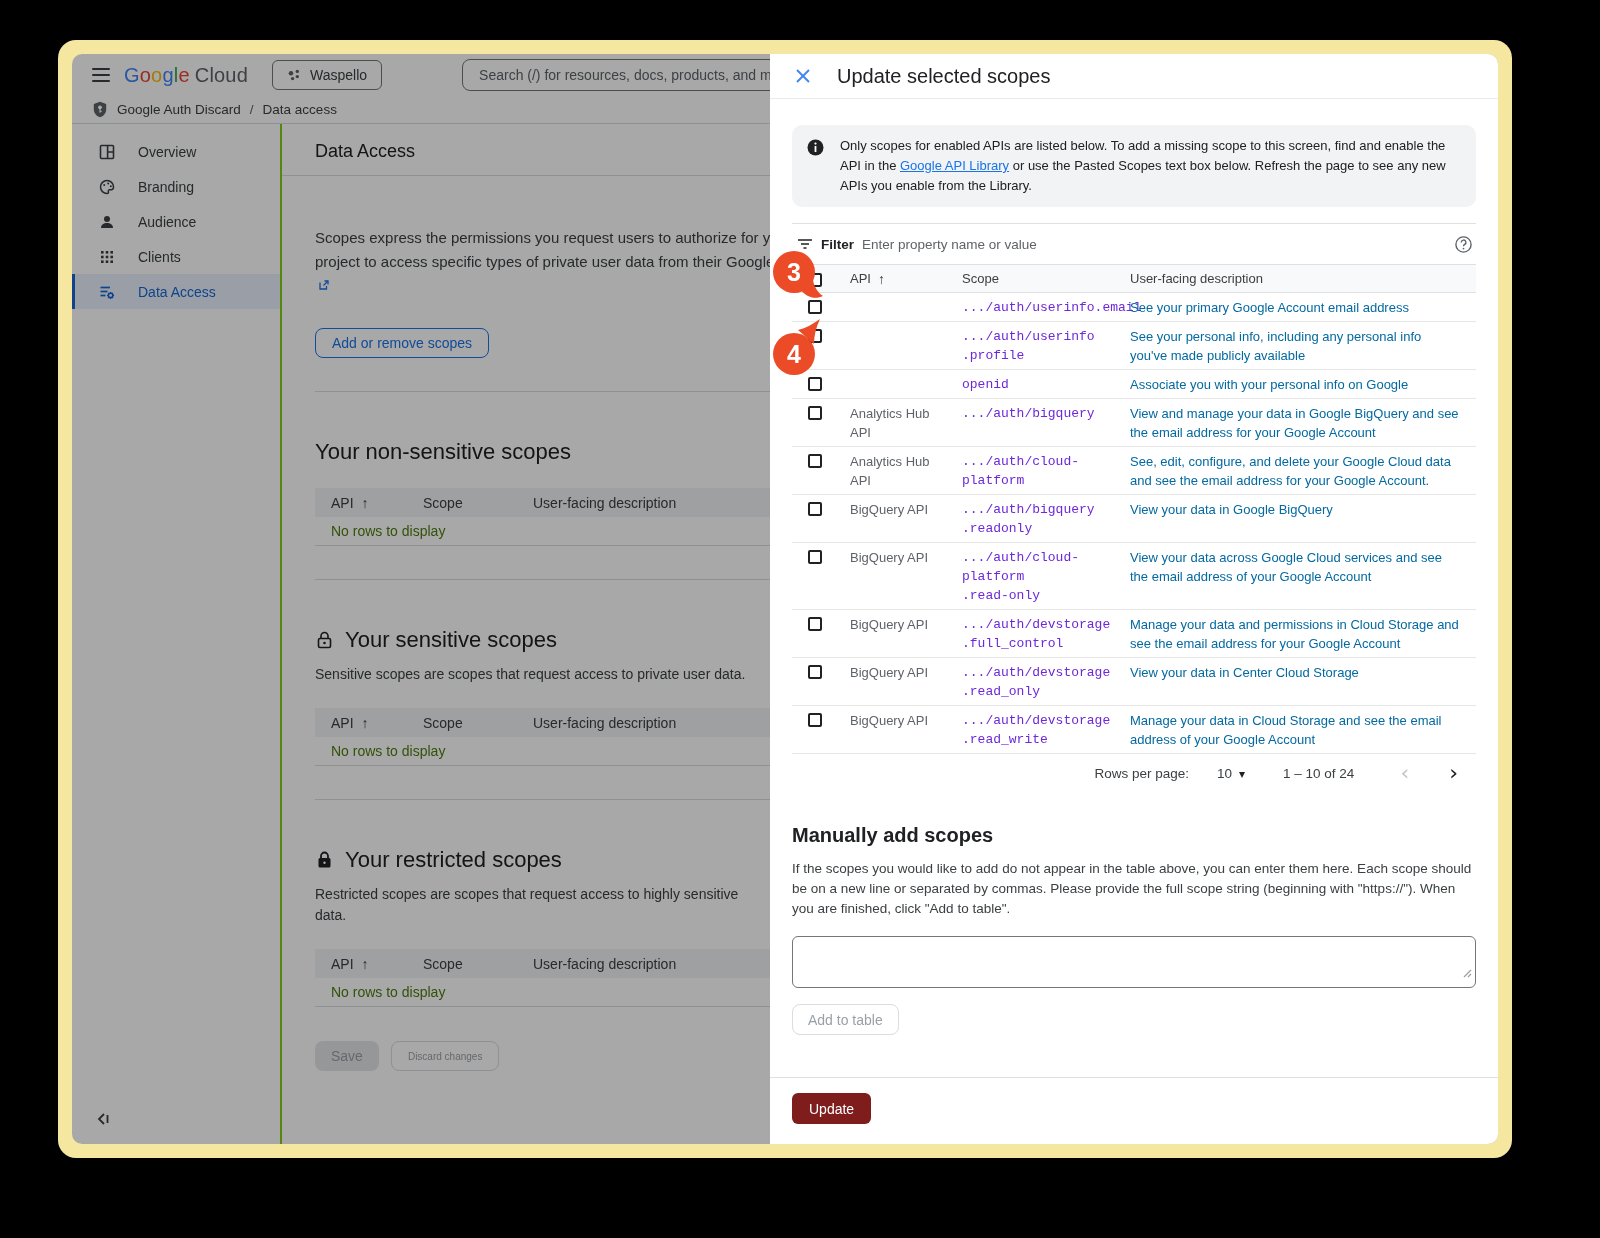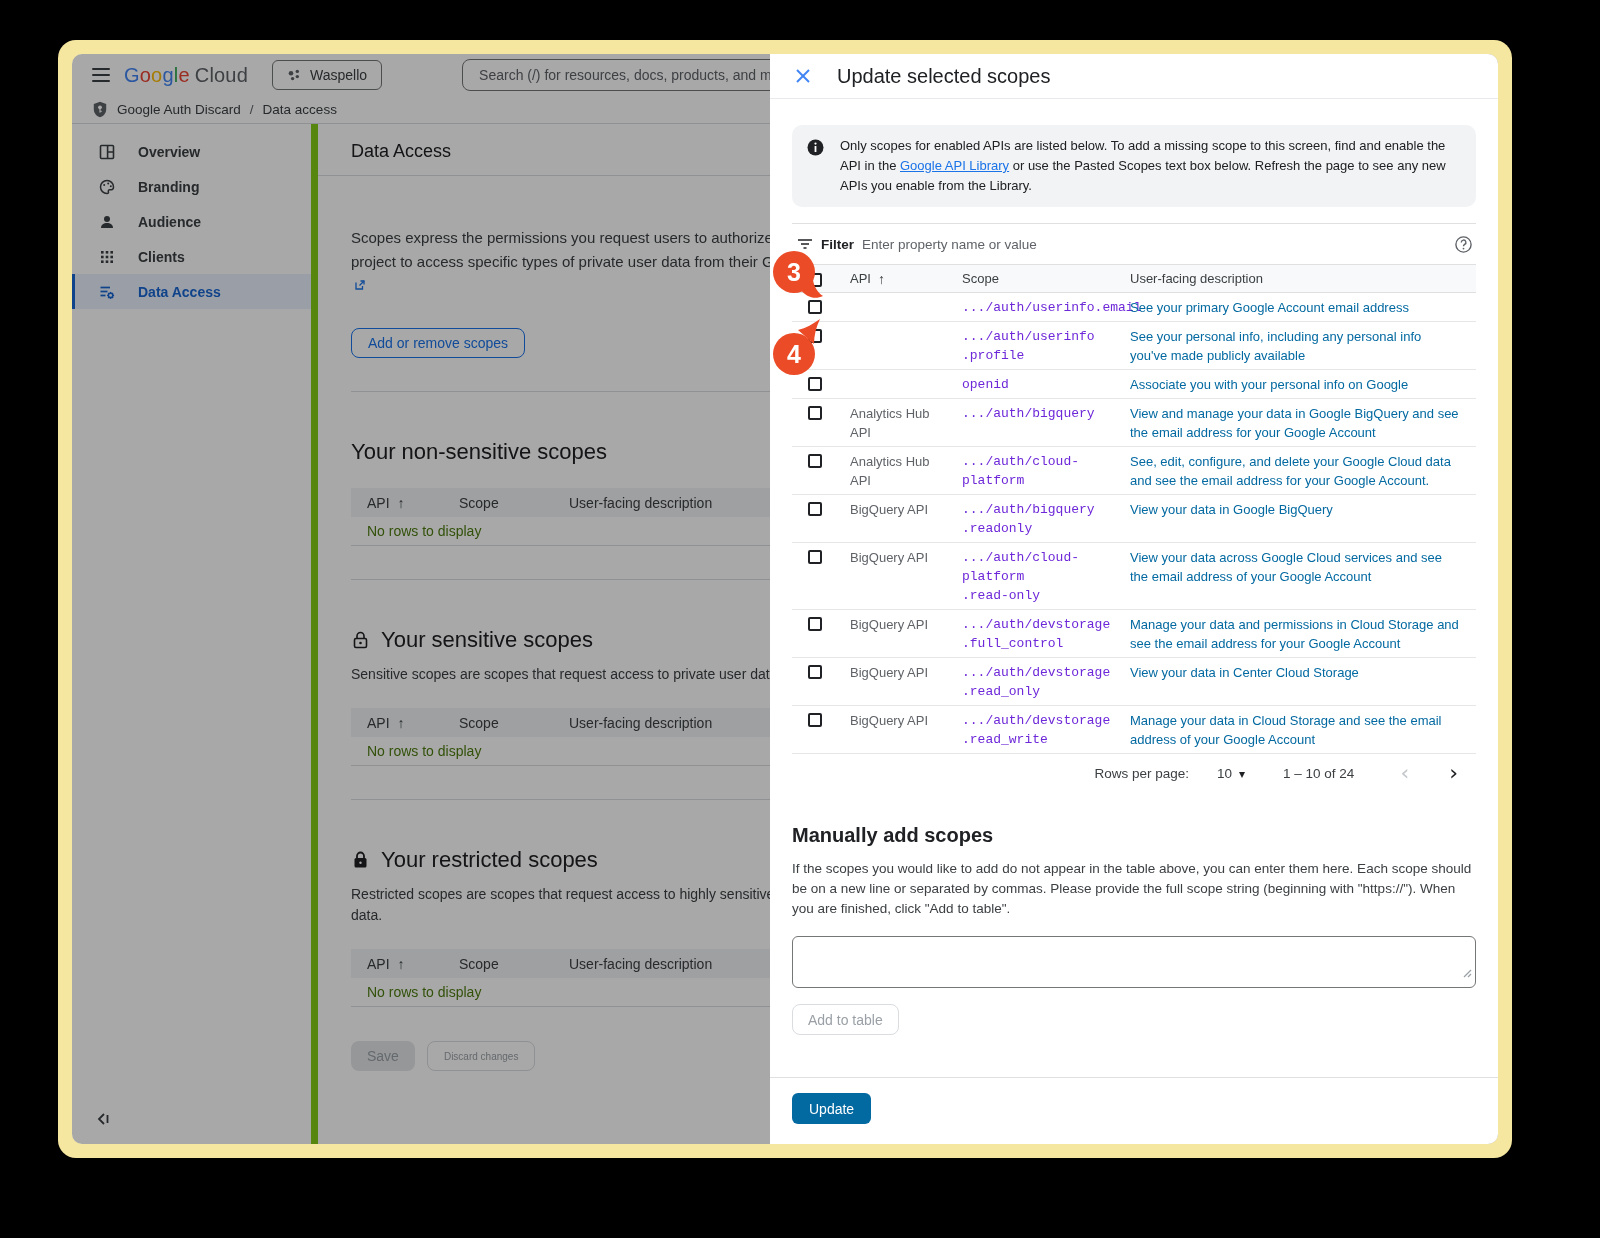--- a/index.html
+++ b/index.html
@@ -19,21 +19,21 @@
   .project-btn { margin-left:24px; height:30px; display:flex; align-items:center; gap:9px; padding:0 14px; border:1px solid #747775; border-radius:6px; font-size:14px; font-weight:500; color:#3c4043; background:#fff; cursor:pointer; }
   .search-box { margin-left:80px; width:560px; height:32px; border:1px solid #747775; border-radius:8px; display:flex; align-items:center; padding:0 16px; font-size:14px; color:#5f6368; background:#fff; }
 
   
   .breadcrumb { height:28px; display:flex; align-items:center; gap:9px; padding:0 20px; border-bottom:1px solid #dadce0; font-size:13.5px; color:#3c4043; font-weight:500; }
   .breadcrumb .sep { color:#5f6368; font-weight:400; }
   .crumb { cursor:pointer; }
 
   
   .body { display:flex; height:1020px; }
-  .sidebar { width:246px; border-right:7px solid #84cc16; padding-top:10px; position:relative; flex:none;font-weight:bold; }
+  .sidebar { width:210px; border-right:2px solid #84cc16; padding-top:10px; position:relative; flex:none; }
   .side-item { height:35px; display:flex; align-items:center; gap:22px; padding-left:26px; font-size:14px; color:#3c4043; position:relative; cursor:pointer; }
   .side-item svg { flex:none; }
   .side-item.active { background:#e8f0fe; color:#1967d2; }
   .side-item.active::before { content:""; position:absolute; left:0; top:0; bottom:0; width:3px; background:#1967d2; }
   .collapse-btn { position:absolute; left:24px; bottom:14px; cursor:pointer; }
 
   
   .main { flex:1; position:relative; overflow:hidden; }
   .title-bar { padding:17px 0 13px 33px; border-bottom:1px solid #dadce0; font-size:18px; color:#202124; }
   .main-content { padding-left:33px; }
@@ -91,21 +91,21 @@
   .chev-left { color:#c3c6ca; }
   .chev-right { color:#202124; margin-left:16px; }
 
   .manual-h { margin-top:32px; font-size:20px; color:#202124; }
   .manual-p { margin-top:12px; font-size:13.5px; line-height:20px; color:#3c4043; }
   .ta-wrap { position:relative; margin-top:17px; }
   .manual-ta { width:100%; height:52px; border:1px solid #747775; border-radius:6px; resize:none; font-family:"Liberation Sans",sans-serif; font-size:13px; padding:8px 10px; display:block; }
   .grip { position:absolute; right:4px; bottom:6px; }
   .btn-add { margin-top:16px; height:31px; padding:0 15px; border:1px solid #dadce0; background:#fff; border-radius:8px; color:#9aa0a6; font-size:14px; font-weight:500; }
   .panel-hr { border:0; border-top:1px solid #e0e0e0; margin:42px -22px 0; }
-  .btn-update { margin-top:15px; height:31px; padding:0 17px; background:#0369a1; border:none; border-radius:6px; color:#fff; font-size:14px; font-weight:500; cursor:pointer; }
+  .btn-update { margin-top:15px; height:31px; padding:0 17px; background:#7f1d1d; border:none; border-radius:6px; color:#fff; font-size:14px; font-weight:500; cursor:pointer; }
 
   .marker { position:absolute; z-index:30; pointer-events:none; }
   .m3 { left:698px; top:192px; }
   .m4 { left:696px; top:262px; }
 </style>
 </head>
 <body>
 
 <div class="stage">
   <div class="frame">

